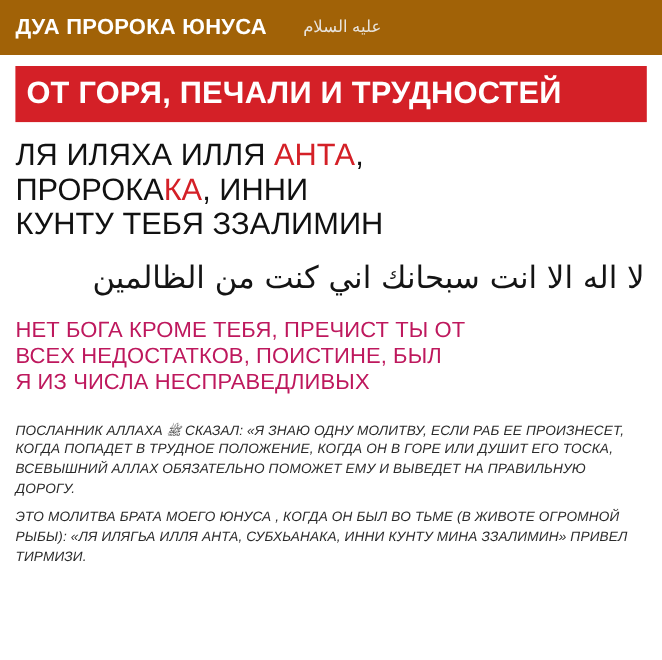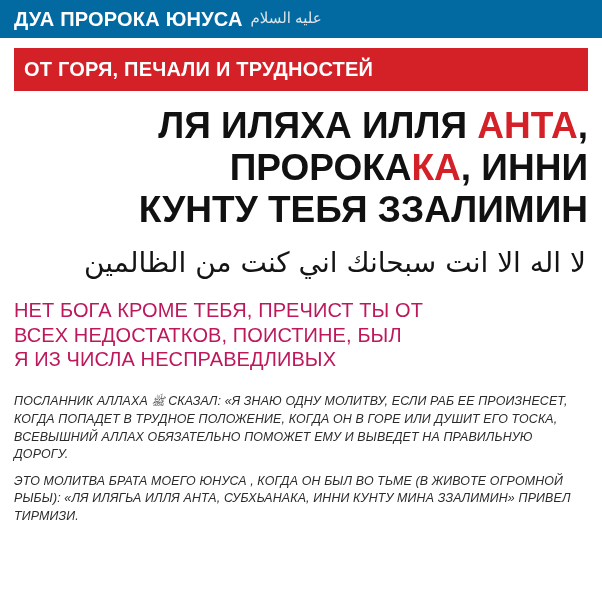--- a/index.html
+++ b/index.html
@@ -14,26 +14,27 @@
     position: relative;
     width: 602px;
     height: 600px;
     background: #ffffff;
     overflow: hidden;
     box-sizing: border-box;
   }
 
   
   .topbar {
-    background: #0369a1;
-    height: 38px;
+    background: #a16207;
+    height: 50px;
     display: flex;
     align-items: center;
     padding: 0 0 0 14px;
     box-sizing: border-box;
+    gap: 25px;
   }
   .topbar-title {
     color: #ffffff;
     font-weight: bold;
     font-size: 20px;
     letter-spacing: 0.2px;
     white-space: nowrap;
   }
   .salawat {
     color: #efefef;
@@ -47,36 +48,35 @@
 
   
   .redbar-wrap {
     padding: 10px 14px 0 14px;
     background: #ffffff;
   }
   .redbar {
     background: #d42027;
     color: #ffffff;
     font-weight: bold;
-    font-size: 20px;
+    font-size: 28px;
     line-height: 1;
     padding: 11px 10px 12px 10px;
     letter-spacing: 0.2px;
     white-space: nowrap;
   }
 
   
   .translit {
     padding: 14px 14px 0 14px;
     color: #111111;
-    font-weight: bold;
-    font-size: 37px;
+    font-weight: normal;
+    font-size: 28px;
     line-height: 1.13;
     letter-spacing: 0px;
-    text-align: right;
   }
   .translit .hl {
     color: #d42027;
   }
 
   
   .arabic {
     padding: 14px 16px 0 14px;
     text-align: right;
     direction: rtl;

